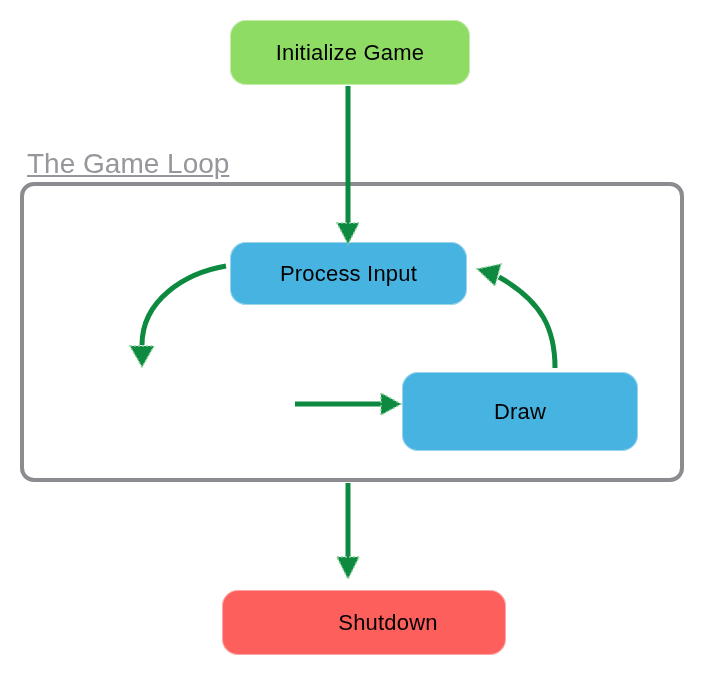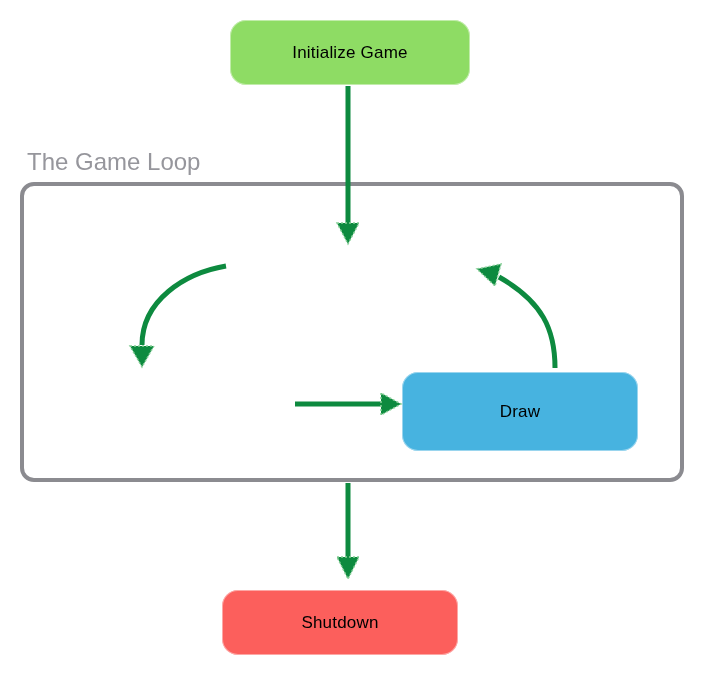--- a/index.html
+++ b/index.html
@@ -9,36 +9,36 @@
     position:relative;overflow:hidden;
   }
   .canvas{position:absolute;left:0;top:0;width:711px;height:697px;}
   .node{
     position:absolute;border-radius:16px;
     display:flex;align-items:center;justify-content:center;
     box-shadow:inset 0 0 0 1px rgba(255,255,255,0.45);
   }
   .node-label{
     color:var(--node-text,#000);
-    font-size:17px;letter-spacing:0.2px;
+    font-size:22px;letter-spacing:0.2px;
   }
   #node-init{left:230px;top:20px;width:240px;height:65px;}
   #node-process{left:230px;top:242px;width:237px;height:63px;}
   #node-modify{left:57px;top:372px;width:238px;height:65px;}
   #node-draw{left:402px;top:372px;width:236px;height:79px;}
   #node-shutdown{left:222px;top:590px;width:236px;height:65px;}
   .loop-container{
     position:absolute;left:20px;top:182px;width:664px;height:300px;
     border:4px solid var(--loop-border,#8b8b90);
     border-radius:14px;box-sizing:border-box;
     background:transparent;
   }
   .loop-label{
     position:absolute;left:27px;top:148px;
-    font-size:24px;color:var(--loop-label-text,#96969c);
+    font-size:28px;color:var(--loop-label-text,#96969c);text-decoration:underline;
   }
   svg.arrows{
     position:absolute;left:0;top:0;width:711px;height:697px;
     pointer-events:none;
   }
   .arrow-line{
     stroke:var(--arrow,#0d8a3f);stroke-width:5;fill:none;
   }
   .arrow-head{
     fill:var(--arrow,#0d8a3f);
@@ -52,27 +52,30 @@
 <div class="canvas">
 
   <div class="loop-label">The Game Loop</div>
 
   <div class="loop-container"></div>
 
   <div class="node" id="node-init" style="background: rgb(142, 220, 100);">
     <span class="node-label">Initialize Game</span>
   </div>
 
+  <div class="node" id="node-process" style="background: rgb(71, 179, 224);">
+    <span class="node-label">Process Input</span>
+  </div>
 
 
   <div class="node" id="node-draw" style="background: rgb(71, 179, 224);">
     <span class="node-label">Draw</span>
   </div>
 
-  <div class="node" id="node-shutdown" style="background: rgb(252, 95, 92);">
+  <div class="node" id="node-shutdown" style="background: rgb(252, 95, 92); padding-left: 48px;">
     <span class="node-label">Shutdown</span>
   </div>
 
   <svg class="arrows" viewBox="0 0 711 697">
 
     <path class="arrow-line" d="M348 86 L348 225"></path>
     <polygon class="arrow-head" points="337,223 359,223 348,244"></polygon>
 
     <path class="arrow-line" d="M226 266 C 185 273, 142 300, 142 345"></path>
     <polygon class="arrow-head" points="130,346 154,346 142,367"></polygon>

